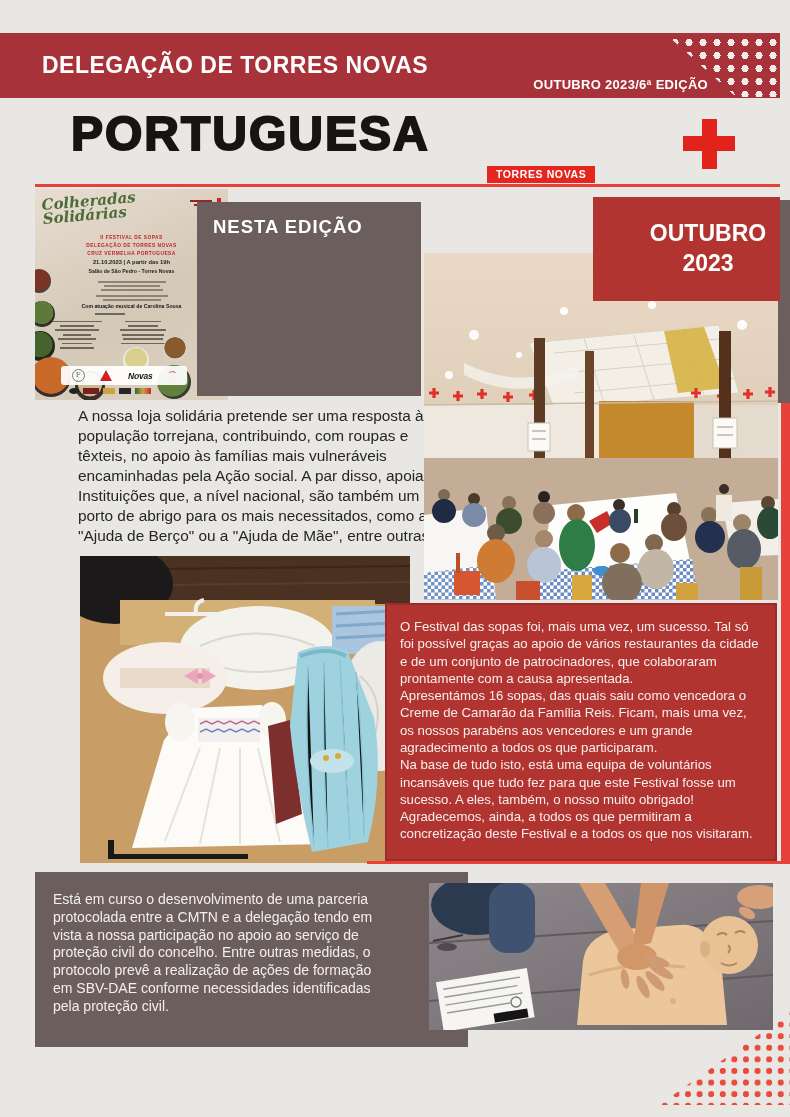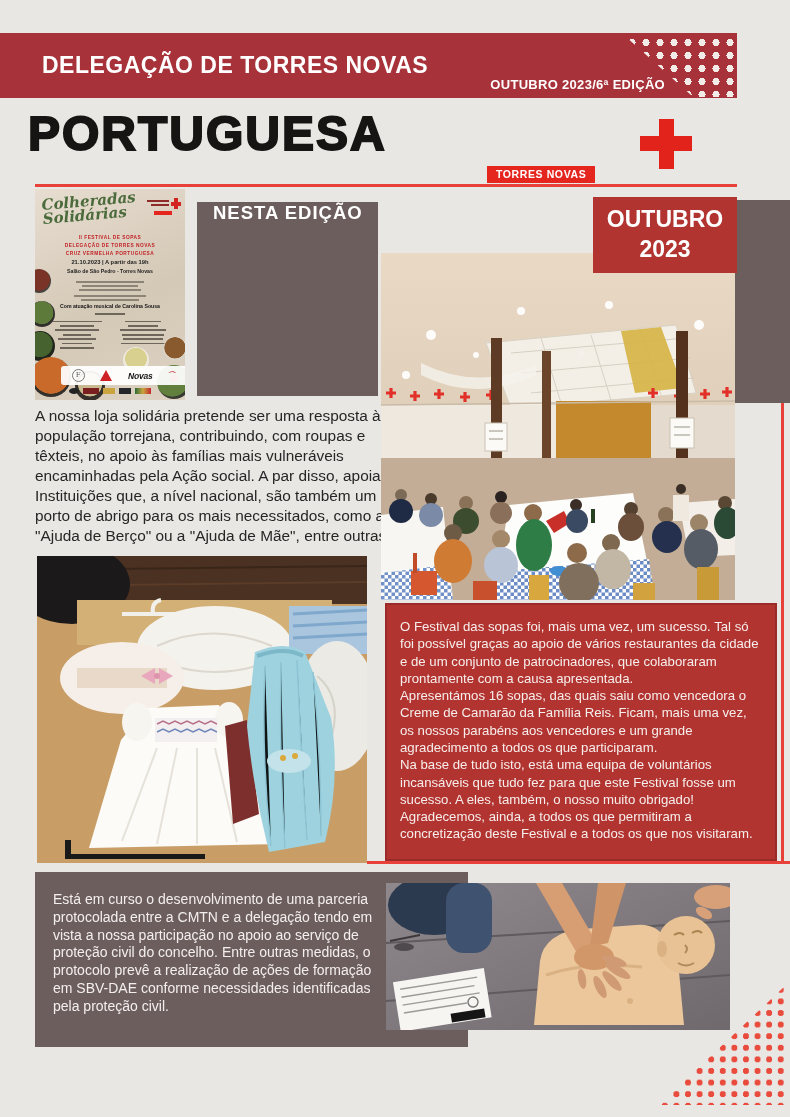--- a/index.html
+++ b/index.html
@@ -1,18 +1,18 @@
 <!DOCTYPE html>
 <html><head>
 <meta charset="utf-8">
 <style>
   html,body{margin:0;padding:0;background:#d8d6d3;}
   .page{position:relative;width:790px;height:1117px;margin:0 auto;background:#e9e7e4;
         font-family:"Liberation Sans",sans-serif;overflow:hidden;}
-  .abs{position:absolute;}
+  .abs{position:absolute;padding-left:43px;}
   .preline{white-space:pre-line;}
 
   
   .banner{left:0;top:33px;width:737px;height:65px;background:#a73239;}
   .banner-title{position:absolute;left:42px;top:19px;font-size:23px;font-weight:800;color:#ffffff;letter-spacing:.5px;}
   .banner-edition{position:absolute;right:72px;bottom:6px;font-size:13px;font-weight:700;color:#ffffff;letter-spacing:.3px;}
   .banner-dots{position:absolute;right:2px;top:3px;width:110px;height:61px;
       background-image:radial-gradient(circle 3.6px at 7px 6.5px,#f2ebe7 98%,transparent 100%);
       background-size:14px 13px;
       clip-path:polygon(0 0,100% 0,100% 100%,62% 100%);}
@@ -56,25 +56,25 @@
       font-family:"DejaVu Serif",serif;font-size:7px;color:#555;text-align:center;line-height:10px;}
   .logo-tri{width:0;height:0;border-left:6px solid transparent;border-right:6px solid transparent;
       border-bottom:11px solid #cf2026;}
   .renova{font-size:8.5px;font-weight:900;font-style:italic;color:#141414;letter-spacing:-.2px;}
   .logo-m{font-size:8px;font-weight:900;color:#c2262c;}
   .mini-logos{position:absolute;left:34px;top:199px;width:100px;display:flex;gap:4px;align-items:center;}
   .mini-logos span{display:inline-block;height:6px;}
 
   
   .nesta{left:197px;top:202px;width:181px;height:194px;background:#6d5e5e;color:#fff;}
-  .nesta-head{position:absolute;left:16px;top:0;font-size:18.5px;font-weight:800;letter-spacing:1px;}
+  .nesta-head{position:absolute;left:16px;top:14px;font-size:18.5px;font-weight:800;letter-spacing:1px;}
   .nesta-body{position:absolute;left:14px;top:46px;width:160px;font-size:13.2px;line-height:1.24;color:#f2eeee;}
 
   
-  .outubro{left:593px;top:197px;width:144px;height:76px;background:#b23430;color:#fff;display:flex;
+  .outubro{left:593px;top:197px;width:144px;height:104px;background:#b23430;color:#fff;display:flex;
       align-items:center;justify-content:center;text-align:center;font-size:23px;font-weight:800;line-height:1.3;z-index:3;}
   .taupe-strip{left:735px;top:200px;width:55px;height:203px;background:#6d5e5e;z-index:1;}
   .main-photo{left:381px;top:253px;width:354px;height:347px;z-index:2;}
   .red-vline{left:781px;top:403px;width:3px;height:461px;background:#e8413a;}
 
   
   .loja{left:35px;top:406px;width:356px;font-size:15.4px;line-height:1.3;color:#262626;}
   .baby-photo{left:37px;top:556px;width:330px;height:307px;}
   .festival{left:385px;top:603px;width:392px;height:258px;background:#b23430;border:2px solid #9a2b28;
       box-sizing:border-box;padding:13px 13px;color:#f6eeec;font-size:13.2px;line-height:1.31;}

